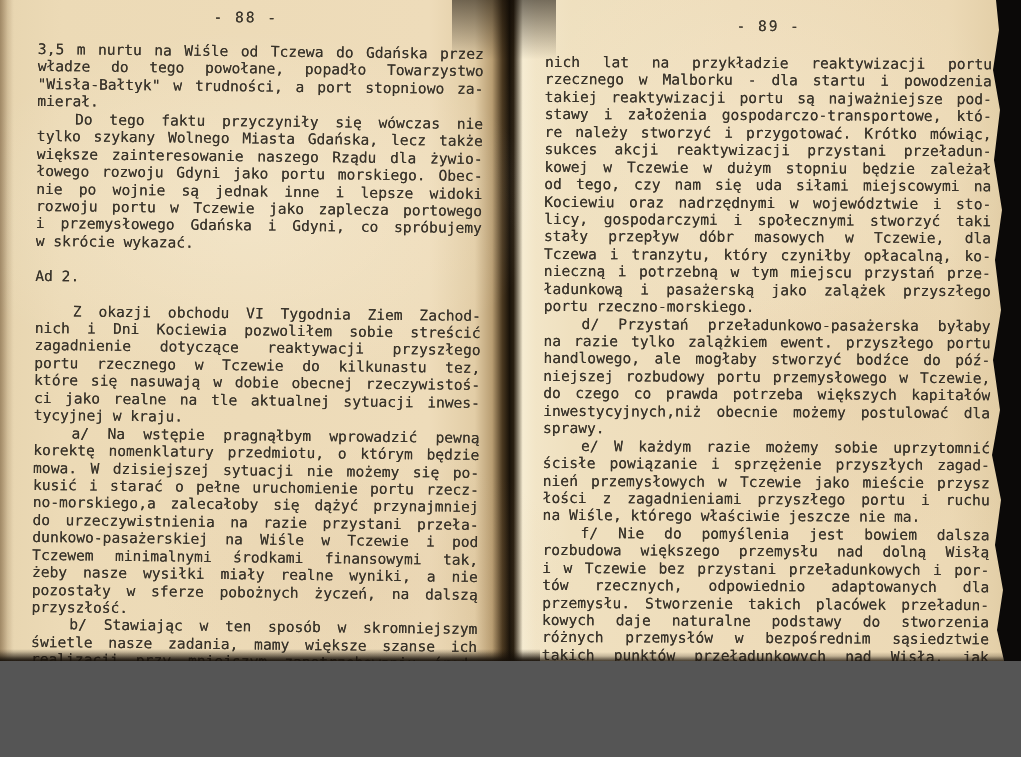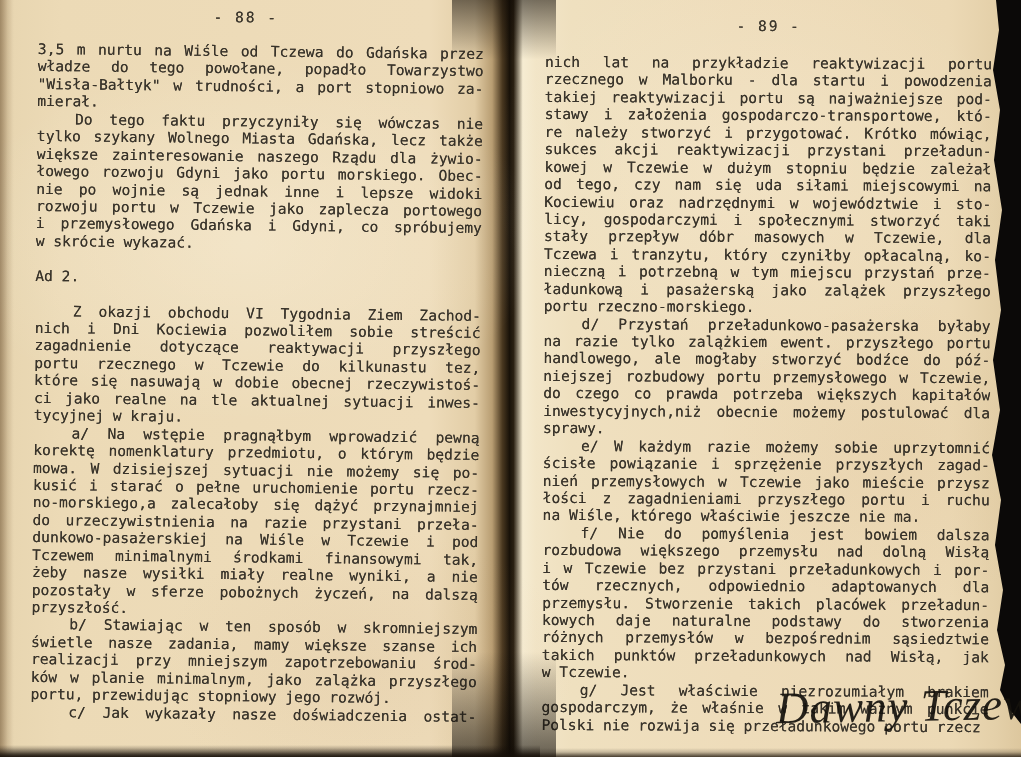--- a/index.html
+++ b/index.html
@@ -1,18 +1,18 @@
 <!DOCTYPE html>
 <html><head>
 <meta charset="utf-8">
 <style>
   html,body{margin:0;padding:0;background:#555;}
   #scan{
     position:relative;
-    width:1021px;height:757px;
+    width:1021px;height:661px;
     overflow:hidden;
     font-family:"DejaVu Sans Mono", monospace;
     
     background:
       radial-gradient(ellipse 420px 260px at 24% 32%, rgba(255,250,235,0.30), transparent 70%),
       radial-gradient(ellipse 380px 300px at 74% 22%, rgba(255,248,230,0.22), transparent 70%),
       radial-gradient(ellipse 300px 200px at 36% 88%, rgba(190,150,110,0.10), transparent 70%),
       radial-gradient(ellipse 260px 220px at 88% 60%, rgba(200,160,110,0.10), transparent 70%),
       linear-gradient(90deg,
         #d9c29a 0%, #e8d6b1 1.2%, #ecdab6 6%,

